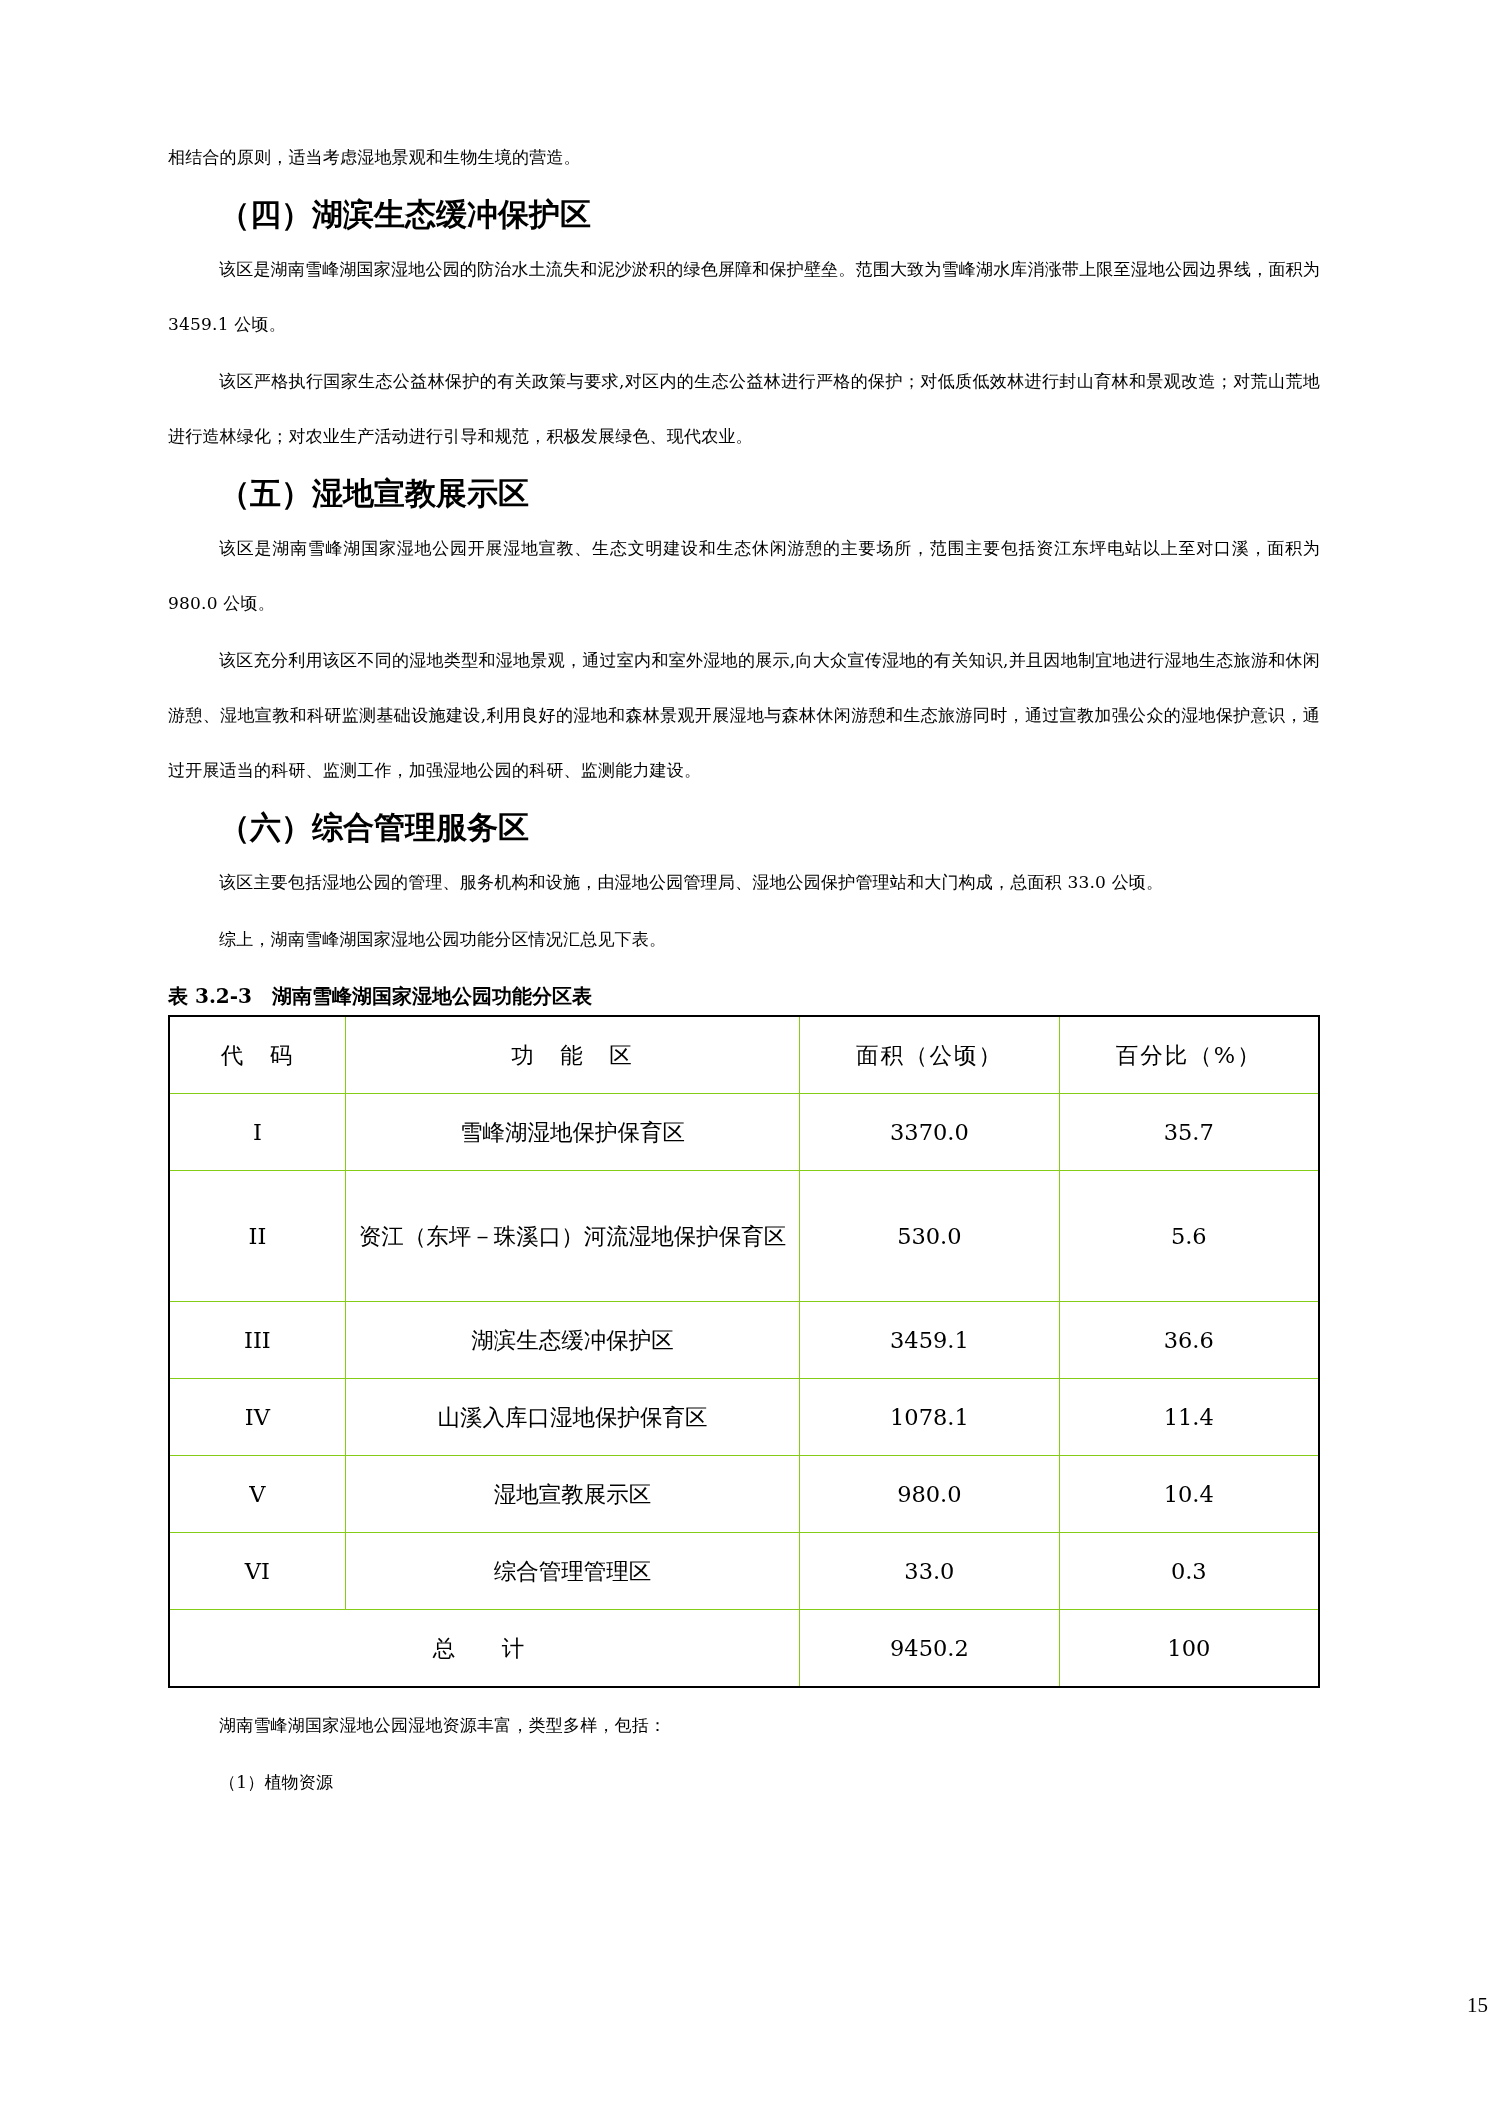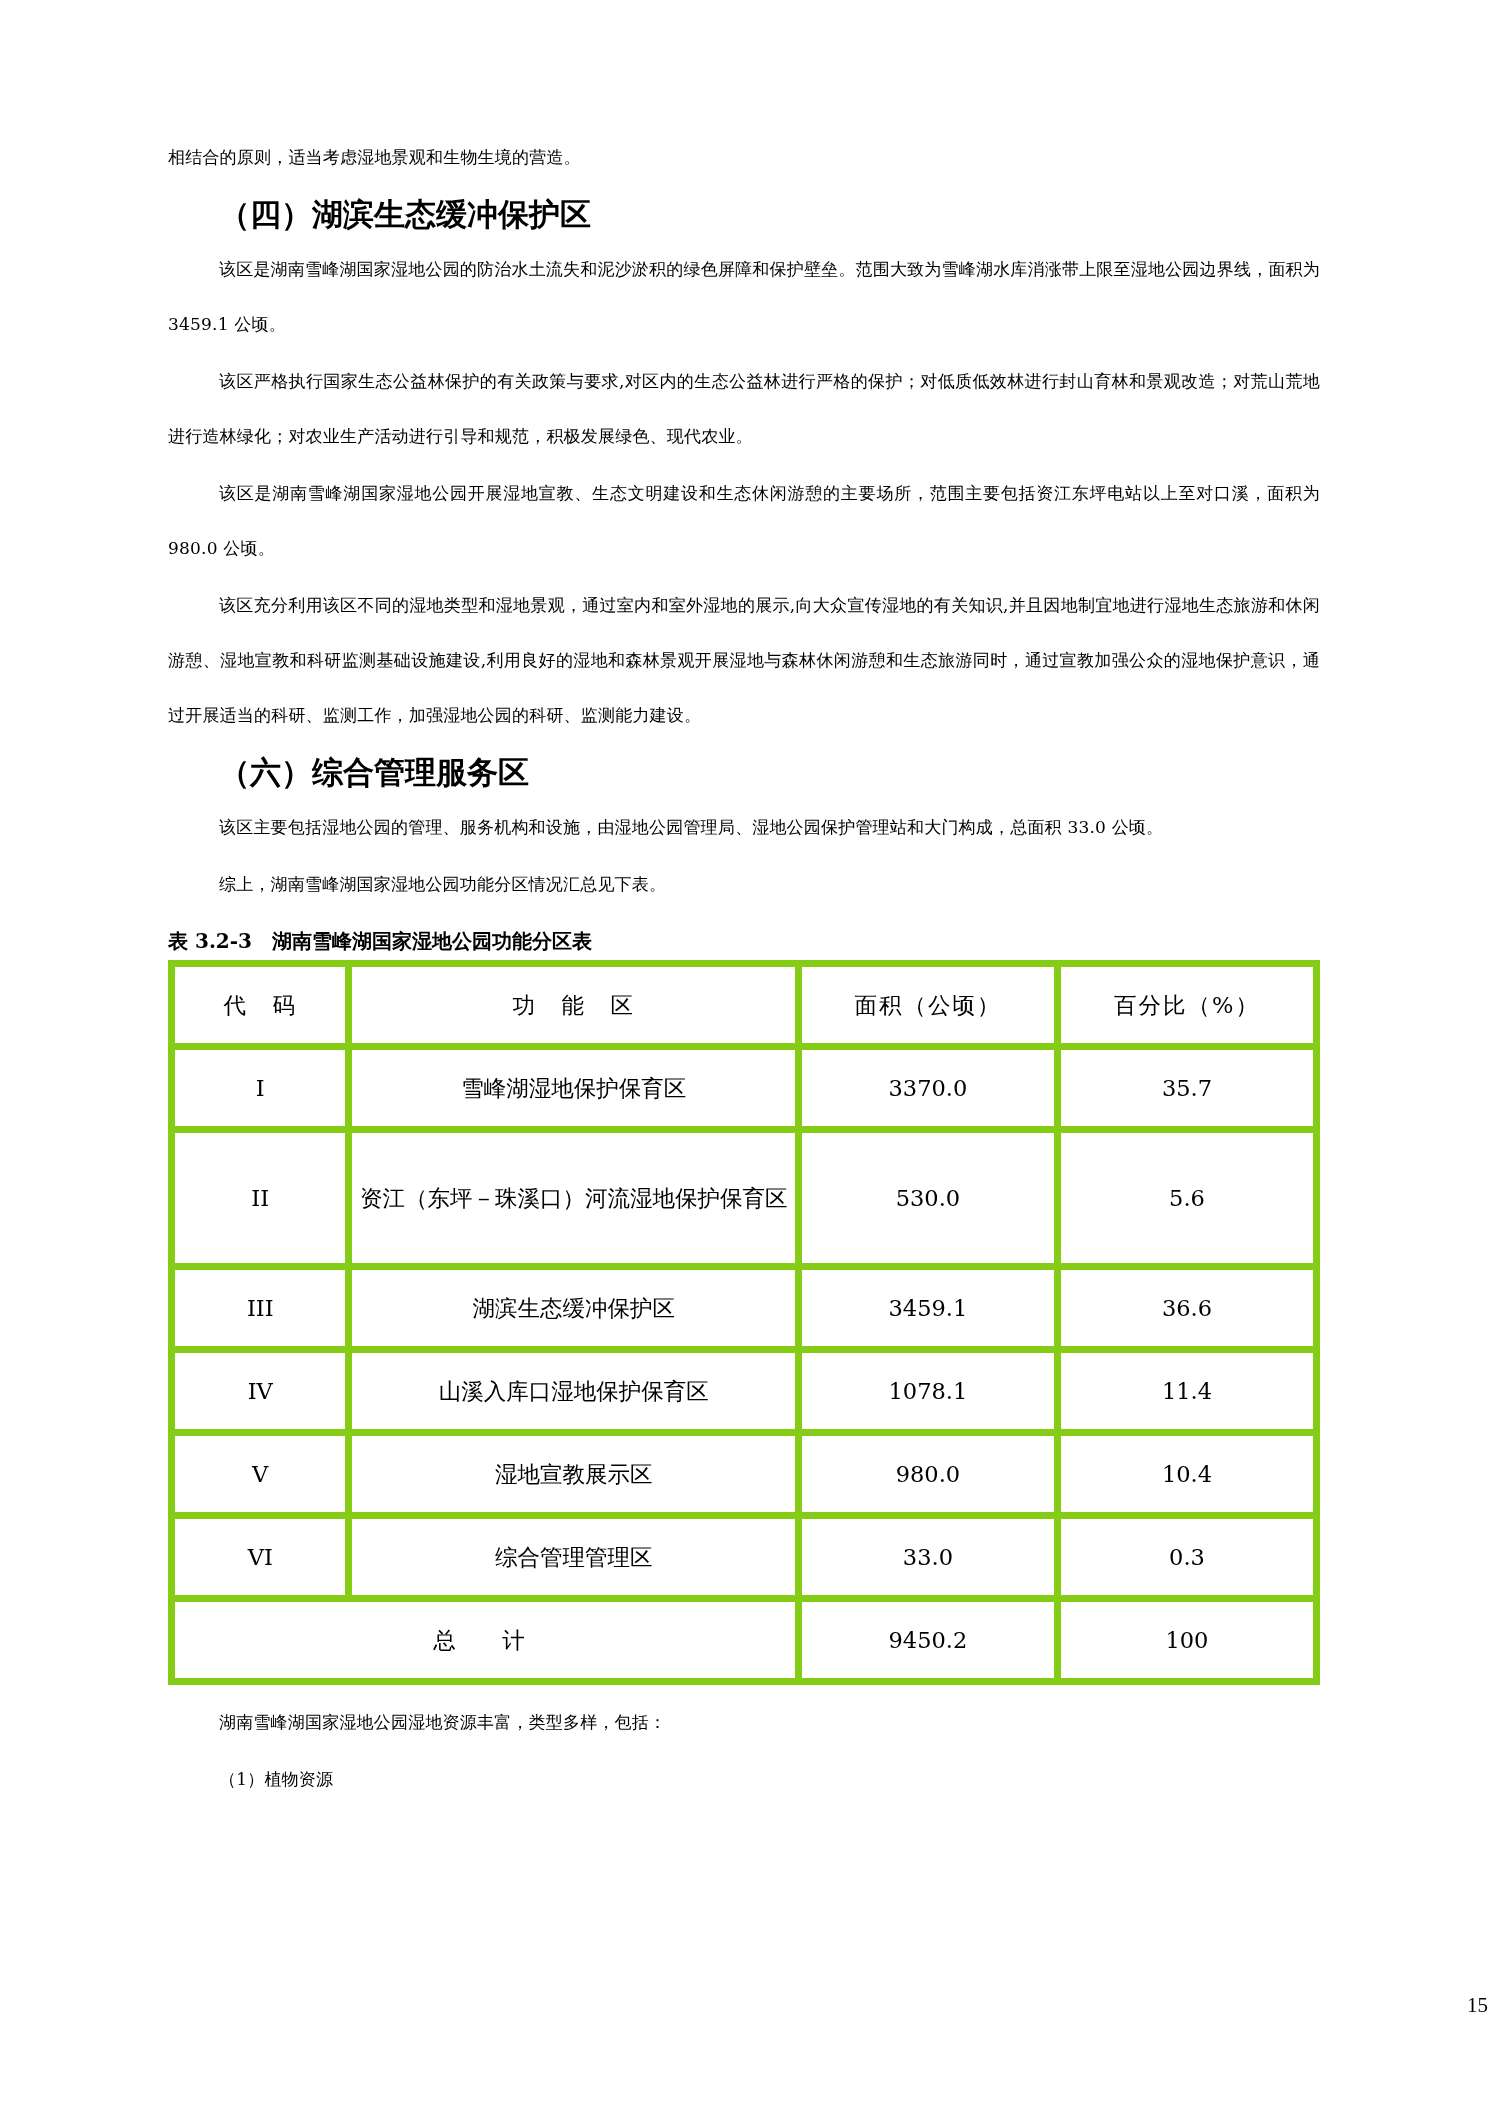--- a/index.html
+++ b/index.html
@@ -46,21 +46,21 @@
     margin: 14px 0 4px 0;
     line-height: 30px;
   }
   table.fn {
     border-collapse: collapse;
     width: 100%;
     table-layout: fixed;
     border: 2.5px solid #000;
   }
   table.fn td, table.fn th {
-    border: 7px solid #84cc16;
+    border: 1px solid #84cc16;
     font-size: 22.5px;
     text-align: center;
     vertical-align: middle;
     padding: 22px 4px;
     font-weight: normal;
     line-height: 32px;
   }
   table.fn thead td {
     letter-spacing: 2px;
   }
@@ -88,20 +88,21 @@
 <div class="page">
 
   <p class="para">相结合的原则，适当考虑湿地景观和生物生境的营造。</p>
 
   <p class="heading">（四）湖滨生态缓冲保护区</p>
 
   <p class="para indent">该区是湖南雪峰湖国家湿地公园的防治水土流失和泥沙淤积的绿色屏障和保护壁垒。范围大致为雪峰湖水库消涨带上限至湿地公园边界线，面积为 3459.1 公顷。</p>
 
   <p class="para indent">该区严格执行国家生态公益林保护的有关政策与要求,对区内的生态公益林进行严格的保护；对低质低效林进行封山育林和景观改造；对荒山荒地进行造林绿化；对农业生产活动进行引导和规范，积极发展绿色、现代农业。</p>
 
+  <p class="heading">（五）湿地宣教展示区</p>
 
   <p class="para indent">该区是湖南雪峰湖国家湿地公园开展湿地宣教、生态文明建设和生态休闲游憩的主要场所，范围主要包括资江东坪电站以上至对口溪，面积为 980.0 公顷。</p>
 
   <p class="para indent">该区充分利用该区不同的湿地类型和湿地景观，通过室内和室外湿地的展示,向大众宣传湿地的有关知识,并且因地制宜地进行湿地生态旅游和休闲游憩、湿地宣教和科研监测基础设施建设,利用良好的湿地和森林景观开展湿地与森林休闲游憩和生态旅游同时，通过宣教加强公众的湿地保护意识，通过开展适当的科研、监测工作，加强湿地公园的科研、监测能力建设。</p>
 
   <p class="heading">（六）综合管理服务区</p>
 
   <p class="para indent">该区主要包括湿地公园的管理、服务机构和设施，由湿地公园管理局、湿地公园保护管理站和大门构成，总面积 33.0 公顷。</p>
 
   <p class="para indent">综上，湖南雪峰湖国家湿地公园功能分区情况汇总见下表。</p>

